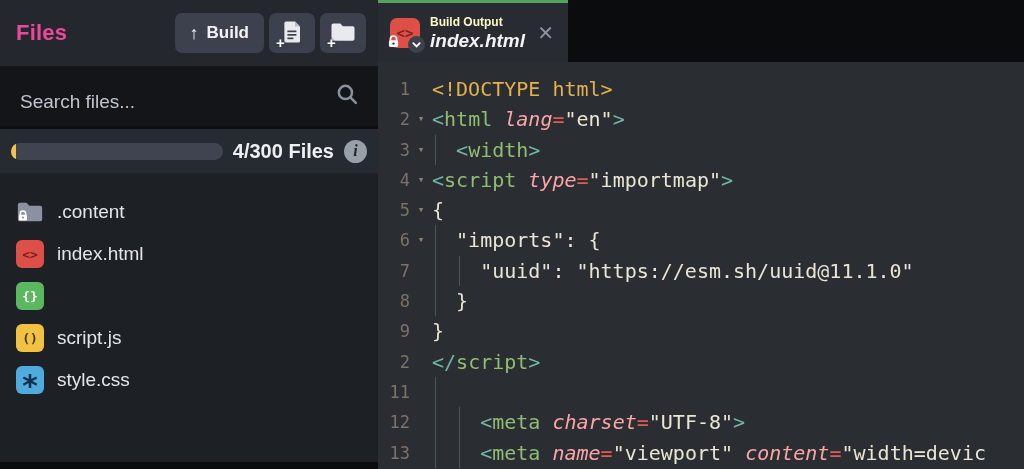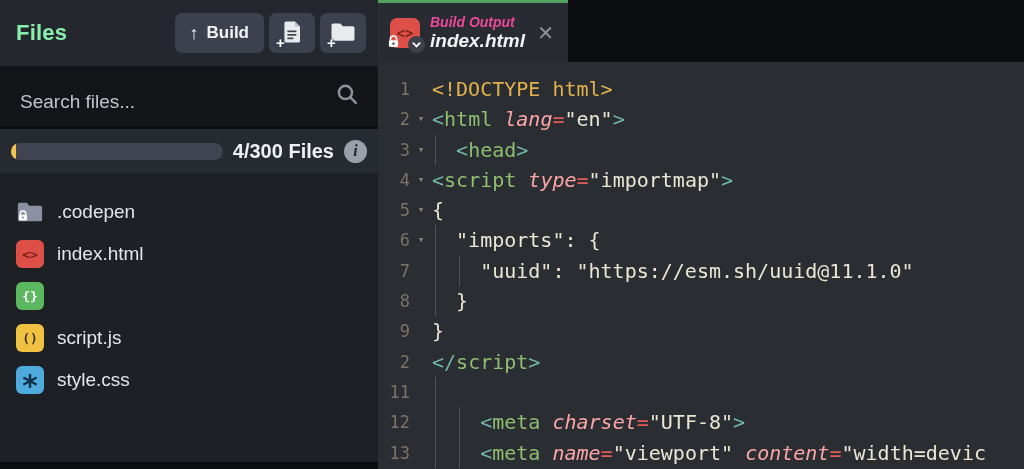--- a/index.html
+++ b/index.html
@@ -7,21 +7,21 @@
   body {
     width: 1024px; height: 469px; overflow: hidden;
     background: #0b0c0e;
     font-family: "Liberation Sans", sans-serif;
   }
   .app { display: flex; width: 1024px; height: 469px; }
 
   
   .sidebar { width: 378px; flex: none; display: flex; flex-direction: column; background: #1d2025; position: relative; }
   .sb-header { height: 66px; flex: none; background: #24272d; display: flex; align-items: center; padding: 0 12px 0 16px; gap: 5px; }
-  .sb-title { font-size: 22px; font-weight: 700; color: #86efac; flex: 1; letter-spacing: .2px; }
+  .sb-title { font-size: 22px; font-weight: 700; color: #ec4899; flex: 1; letter-spacing: .2px; }
   .btn { background: #3c414d; border: none; border-radius: 7px; color: #f2f3f5; cursor: pointer; }
   .upload-btn { height: 40px; padding: 0 15px; font-size: 17px; font-weight: 600; display: flex; align-items: center; gap: 8px; font-family: inherit; }
   .upload-arrow { font-size: 18px; font-weight: 700; line-height: 1; }
   .icon-btn { width: 46px; height: 40px; display: flex; align-items: center; justify-content: center; position: relative; }
   .mini-plus { position: absolute; left: 7px; bottom: 3px; color: #fff; font-weight: 900; font-size: 15px; line-height: 1;
                text-shadow: 0 0 2px #3c414d, 0 0 2px #3c414d, 0 0 3px #3c414d; }
 
   .sb-search { height: 63px; flex: none; background: #131519; display: flex; align-items: center; padding: 0 18px; border-bottom: 3px solid #0d0e11; }
   .search-input { flex: 1; background: transparent; border: none; outline: none; color: #c6cbd2; font-size: 19px; font-family: inherit; margin-top: 11px; }
   .search-input::placeholder { color: #c0c5cd; opacity: 1; }
@@ -47,21 +47,21 @@
   .editor { flex: 1; display: flex; flex-direction: column; background: #2a2d32; min-width: 0; }
   .tabbar { height: 62px; flex: none; background: #0b0c0e; display: flex; }
   .tab { width: 190px; flex: none; background: #282b31; border-top: 3px solid #55a25f; display: flex; align-items: center; padding: 0 10px 0 12px; gap: 10px; cursor: pointer; }
   .tab-icon { width: 30px; height: 30px; flex: none; border-radius: 7px; position: relative;
               display: flex; align-items: center; justify-content: center;
               font-family: "DejaVu Sans Mono", monospace; font-weight: 700; font-size: 14px; }
   .tab-lock { position: absolute; left: -3px; bottom: -3px; }
   .tab-chevron { position: absolute; right: -5px; bottom: -5px; width: 17px; height: 17px; border-radius: 50%;
                  background: #3c414b; display: flex; align-items: center; justify-content: center; cursor: pointer; }
   .tab-titles { flex: 1; min-width: 0; display: flex; flex-direction: column; justify-content: center; }
-  .tab-group { font-size: 14px; font-style: italic; font-weight: 700; color: #ec4899; line-height: 16px; }
+  .tab-group { font-size: 12px; font-weight: 700; color: #fef9c3; line-height: 16px; }
   .tab-file { font-size: 19px; font-style: italic; font-weight: 800; color: #f2f3f5; line-height: 21px; }
   .tab-close { color: #8d939c; font-size: 20px; line-height: 1; padding: 2px 4px; cursor: pointer; }
 
   .code-area { flex: 1; padding-top: 12px; overflow: hidden; font-family: "DejaVu Sans Mono", monospace; font-size: 20px; cursor: text; }
   .code-row { display: flex; height: 30.3px; line-height: 30.3px; }
   .ln { width: 32px; flex: none; text-align: right; color: #7c7368; font-size: 17px; }
   .fold { width: 22px; flex: none; text-align: center; color: #8b8275; font-size: 11px; cursor: pointer; }
   .code { flex: 1; min-width: 0; position: relative; white-space: pre; color: #eae6d3; }
   .guide { position: absolute; top: 0; bottom: 0; width: 1px; background: #47565f; }
   .tok-doctype { color: #e3b24e; }
@@ -128,21 +128,21 @@
     <ul class="file-list" id="file-list">
         <li class="file-item">
           <span class="folder-wrap">
             <svg width="30" height="26" viewBox="0 0 30 26">
               <path d="M2 5.2A2 2 0 0 1 4 3.2h7.4l2.8 3h11.8a2 2 0 0 1 2 2V21a2 2 0 0 1-2 2H4a2 2 0 0 1-2-2z" fill="#8b91a2"></path>
               <path d="M4.6 16.2v-1.4a2.9 2.9 0 0 1 5.8 0v1.4" fill="none" stroke="#ffffff" stroke-width="1.6"></path>
               <rect x="3.2" y="15.9" width="8.6" height="6.3" rx="1.3" fill="#ffffff"></rect>
               <circle cx="7.5" cy="19" r="1.1" fill="#8b91a2"></circle>
             </svg>
           </span>
-          <span>.codepen</span>
+          <span>.content</span>
         </li>
         <li class="file-item">
           <span class="file-badge" style="background: rgb(222, 79, 71); color: rgb(119, 33, 29);">&lt;&gt;</span>
           <span>index.html</span>
         </li>
         <li class="file-item">
           <span class="file-badge" style="background: rgb(92, 184, 95); color: rgb(255, 255, 255);">{}</span>
         </li>
         <li class="file-item">
           <span class="file-badge" style="background: rgb(241, 194, 66); color: rgb(63, 49, 21);">()</span>
@@ -191,21 +191,21 @@
           <span class="code"><span class="tok-doctype">&lt;!DOCTYPE html&gt;</span></span>
         </div>
         <div class="code-row">
           <span class="ln">2</span>
           <span class="fold">▾</span>
           <span class="code"><span class="tok-bracket">&lt;</span><span class="tok-tag">html</span><span class="tok-plain"> </span><span class="tok-attr">lang</span><span class="tok-eq">=</span><span class="tok-str">"en"</span><span class="tok-bracket">&gt;</span></span>
         </div>
         <div class="code-row">
           <span class="ln">3</span>
           <span class="fold">▾</span>
-          <span class="code"><span class="guide" style="left: calc(0ch + 3px);"></span><span class="tok-plain">  </span><span class="tok-bracket">&lt;</span><span class="tok-tag">head</span><span class="tok-bracket">&gt;</span></span>
+          <span class="code"><span class="guide" style="left: calc(0ch + 3px);"></span><span class="tok-plain">  </span><span class="tok-bracket">&lt;</span><span class="tok-tag">width</span><span class="tok-bracket">&gt;</span></span>
         </div>
         <div class="code-row">
           <span class="ln">4</span>
           <span class="fold">▾</span>
           <span class="code"><span class="tok-bracket">&lt;</span><span class="tok-tag">script</span><span class="tok-plain"> </span><span class="tok-attr">type</span><span class="tok-eq">=</span><span class="tok-str">"importmap"</span><span class="tok-bracket">&gt;</span></span>
         </div>
         <div class="code-row">
           <span class="ln">5</span>
           <span class="fold">▾</span>
           <span class="code"><span class="tok-plain">{</span></span>

